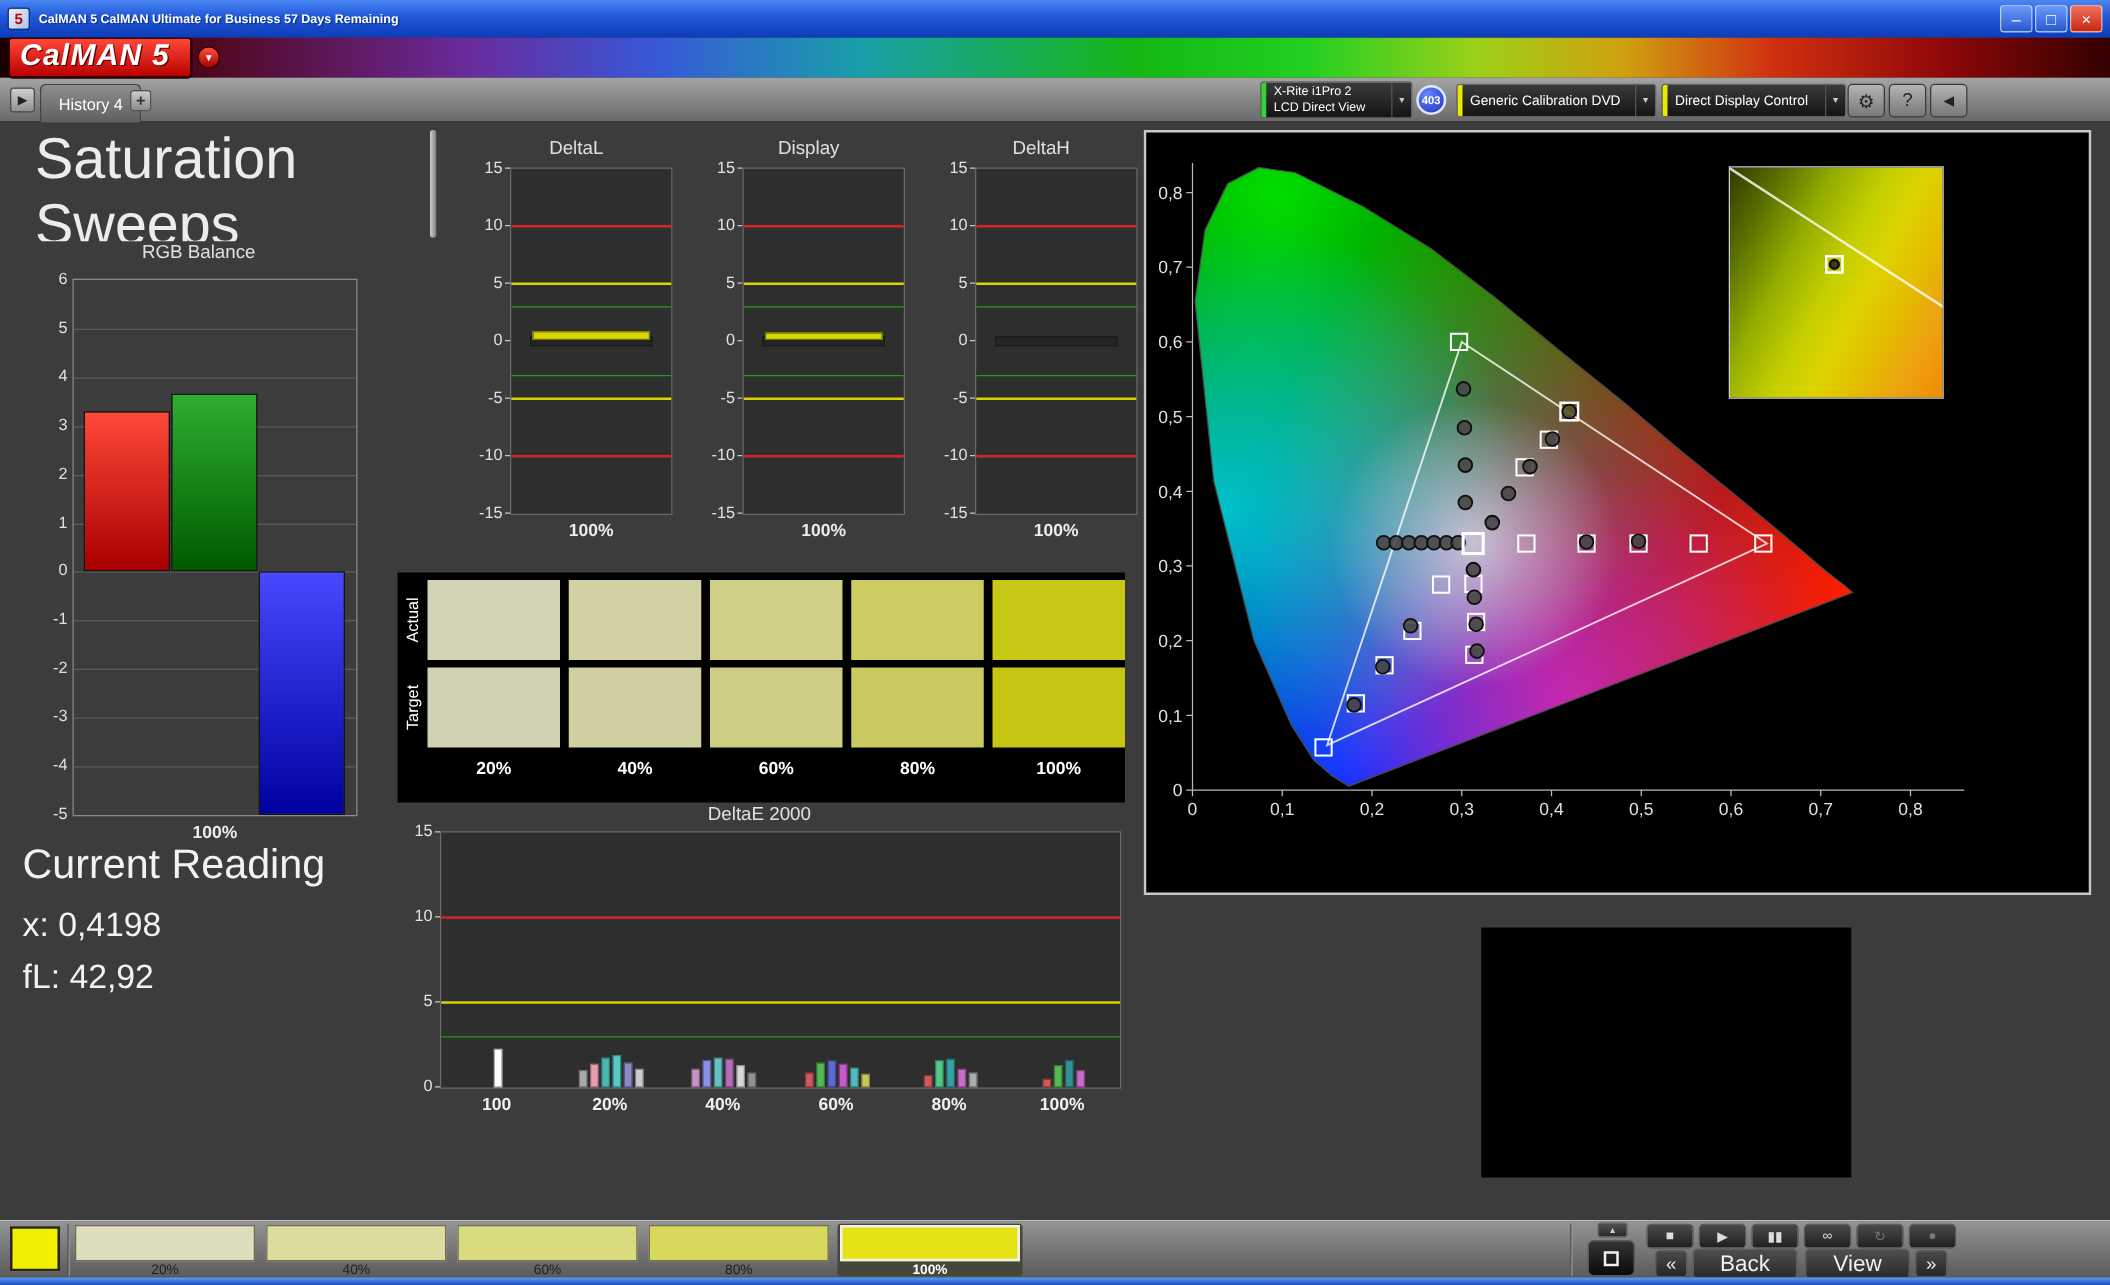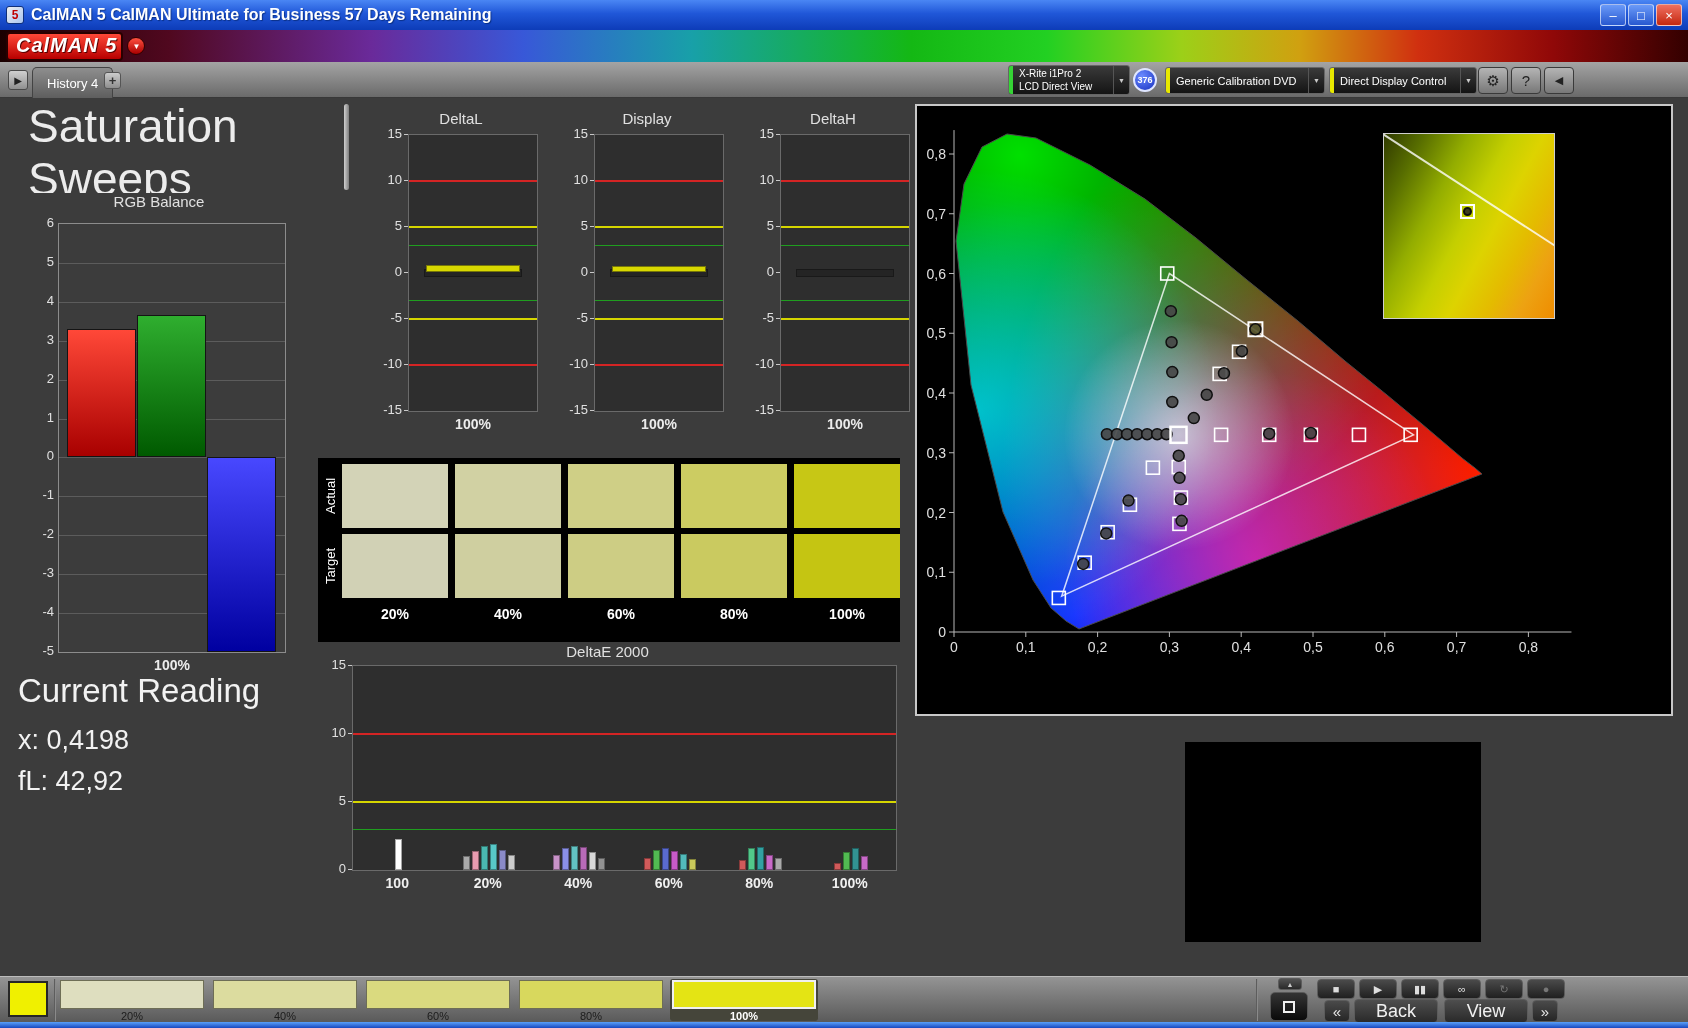--- a/index.html
+++ b/index.html
@@ -2,29 +2,29 @@
 <html><head>
 <meta charset="utf-8">
 <style>
 *{box-sizing:border-box;margin:0;padding:0}
 body{margin:0;background:#1a1a1a;font-family:"Liberation Sans",sans-serif}
 .app{position:relative;width:1688px;height:1028px;background:#3c3c3c;overflow:hidden}
 
 
 .titlebar{position:absolute;left:0;top:0;width:100%;height:30px;background:linear-gradient(180deg,#4a86f4 0%,#2057d8 45%,#0d3cb8 100%);display:flex;align-items:center;padding:0 6px;z-index:10}
 .app-icon{width:18px;height:18px;background:linear-gradient(135deg,#f0f0f0,#a8c4f0);color:#c00000;font-weight:bold;font-size:12px;display:flex;align-items:center;justify-content:center;border-radius:3px;margin-right:7px;border:1px solid #10307a}
-.title-text{color:#fff;font-size:16px;font-weight:bold;text-shadow:1px 1px 1px rgba(0,30,90,.6);flex:1}
+.title-text{color:#fff;font-size:10px;font-weight:bold;text-shadow:1px 1px 1px rgba(0,30,90,.6);flex:1}
 .win-buttons{display:flex;gap:2px}
 .winbtn{width:26px;height:22px;border-radius:3px;border:1px solid rgba(255,255,255,.6);background:linear-gradient(180deg,#6a9af8,#2858d0);color:#fff;font-size:13px;display:flex;align-items:center;justify-content:center}
 .winbtn.close{background:linear-gradient(180deg,#f07060,#c42810)}
 
 
 .logobar{position:absolute;left:0;top:30px;width:100%;height:32px;background:linear-gradient(90deg,#1a0000 0%,#50081f 10%,#6a2a9a 22%,#3858d8 31%,#18a0a8 41%,#14b814 54%,#22d022 62%,#9cd018 70%,#d0a010 77%,#d03010 84%,#900808 92%,#330000 100%);z-index:9}
 .logo{position:absolute;left:6px;top:2px;height:28px;display:flex;align-items:center}
-.logo-box{background:linear-gradient(180deg,#ff4838,#b80000);border:2px solid #2a0000;border-radius:4px;color:#fff;font-style:italic;font-weight:bold;font-size:20px;padding:0 4px 2px 8px;letter-spacing:1px;text-shadow:1px 1px 0 #500}
+.logo-box{background:linear-gradient(180deg,#ff4838,#b80000);border:2px solid #2a0000;border-radius:4px;color:#fff;font-style:italic;font-weight:bold;font-size:24px;padding:0 16px 2px 8px;letter-spacing:1px;text-shadow:1px 1px 0 #500}
 .logo-drop{width:18px;height:18px;border-radius:50%;background:linear-gradient(180deg,#ff5040,#a80000);border:1px solid #330000;color:#fff;font-size:8px;display:flex;align-items:center;justify-content:center;margin-left:4px}
 
 
 .tabbar{position:absolute;left:0;top:62px;width:100%;height:36px;background:linear-gradient(180deg,#a4a4a4,#6a6a6a);border-bottom:1px solid #383838;z-index:8}
 .nav-btn{position:absolute;left:8px;top:8px;width:20px;height:20px;border-radius:3px;background:linear-gradient(180deg,#d0d0d0,#909090);border:1px solid #4a4a4a;color:#222;font-size:10px;display:flex;align-items:center;justify-content:center}
 .tab{position:absolute;left:32px;top:5px;height:31px;padding:0 14px;background:linear-gradient(180deg,#8e8e8e,#5e5e5e);border:1px solid #434343;border-bottom:none;border-radius:5px 5px 0 0;color:#fff;font-size:13px;display:flex;align-items:center}
 .add-btn{position:absolute;left:104px;top:10px;width:17px;height:17px;border-radius:3px;background:linear-gradient(180deg,#cccccc,#8e8e8e);border:1px solid #555;color:#333;font-size:13px;font-weight:bold;display:flex;align-items:center;justify-content:center}
 .dd{position:absolute;background:linear-gradient(180deg,#3a3a3a,#141414);border:1px solid #666;border-radius:3px;color:#fff;display:flex;align-items:center;overflow:hidden}
 .dd .stripe{width:4px;align-self:stretch}
 .dd .dd-text{padding:0 6px;flex:1}
@@ -153,21 +153,21 @@
     <div class="add-btn">+</div>
 
     <div class="dd meter-dd">
       <span class="stripe" style="background: rgb(53, 212, 53);"></span>
       <span class="dd-text">
         <span class="dd-line">X-Rite i1Pro 2</span>
         <span class="dd-line">LCD Direct View</span>
       </span>
       <span class="caret">▼</span>
     </div>
-    <div class="badge">376</div>
+    <div class="badge">403</div>
     <div class="dd source-dd">
       <span class="stripe" style="background: rgb(232, 232, 0);"></span>
       <span class="dd-text dd-single">Generic Calibration DVD</span>
       <span class="caret">▼</span>
     </div>
     <div class="dd control-dd">
       <span class="stripe" style="background: rgb(232, 232, 0);"></span>
       <span class="dd-text dd-single">Direct Display Control</span>
       <span class="caret">▼</span>
     </div>

